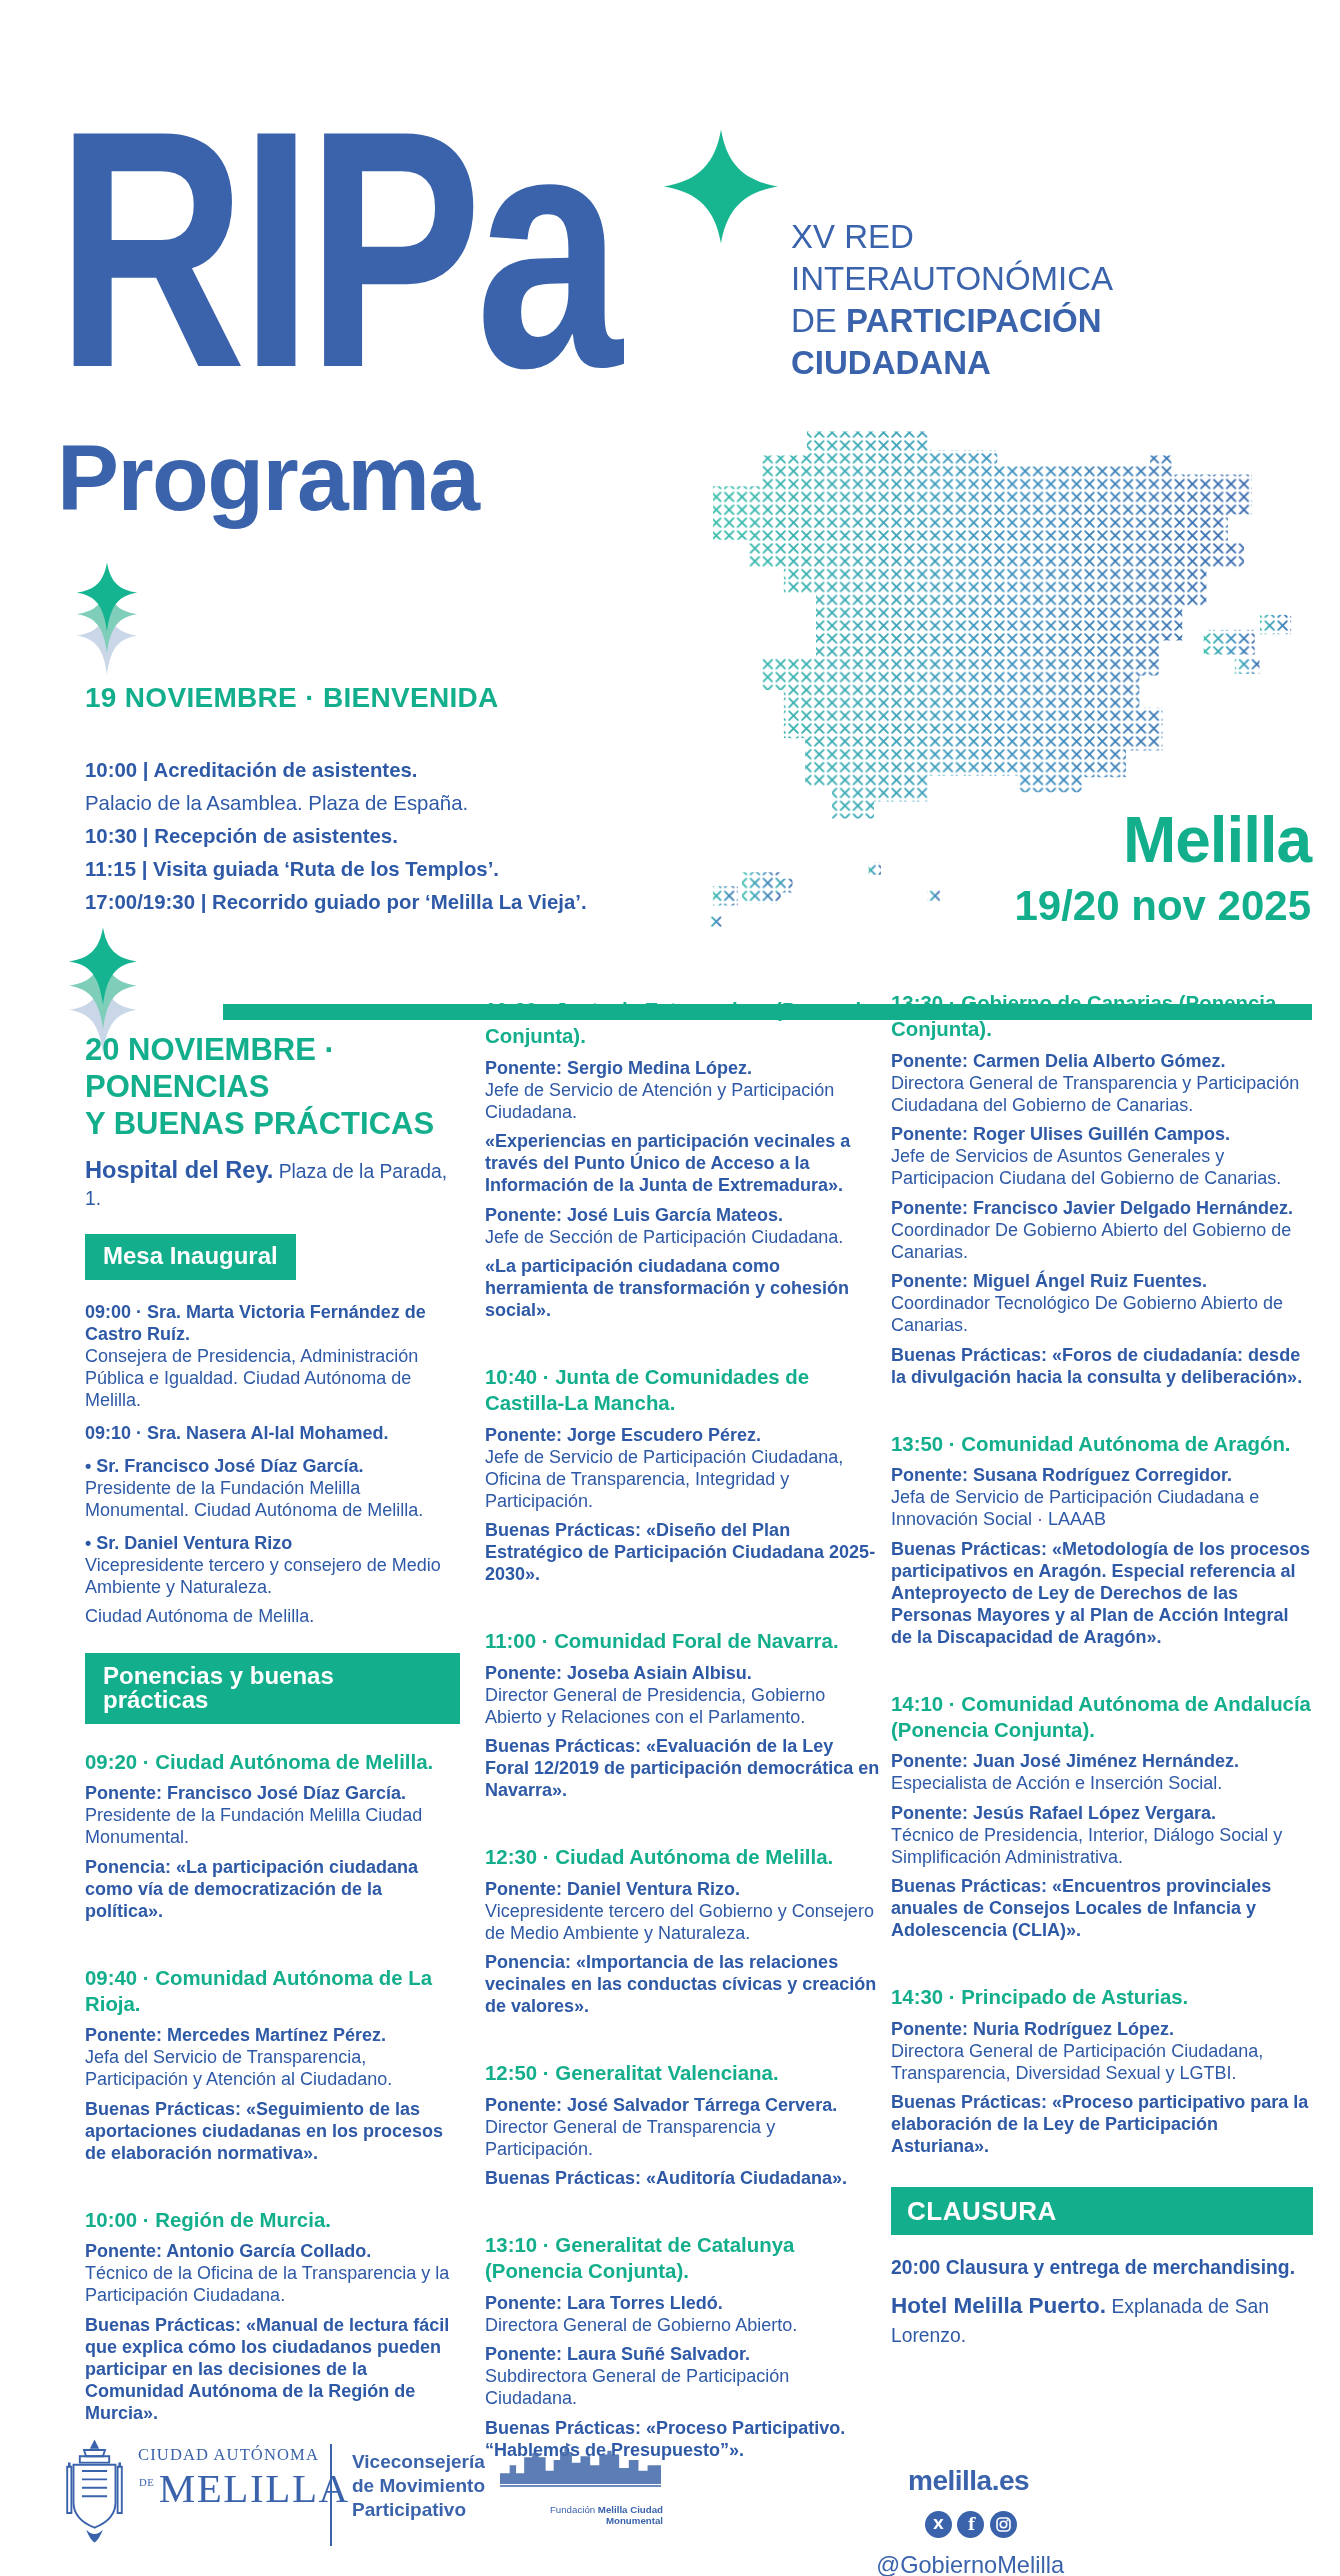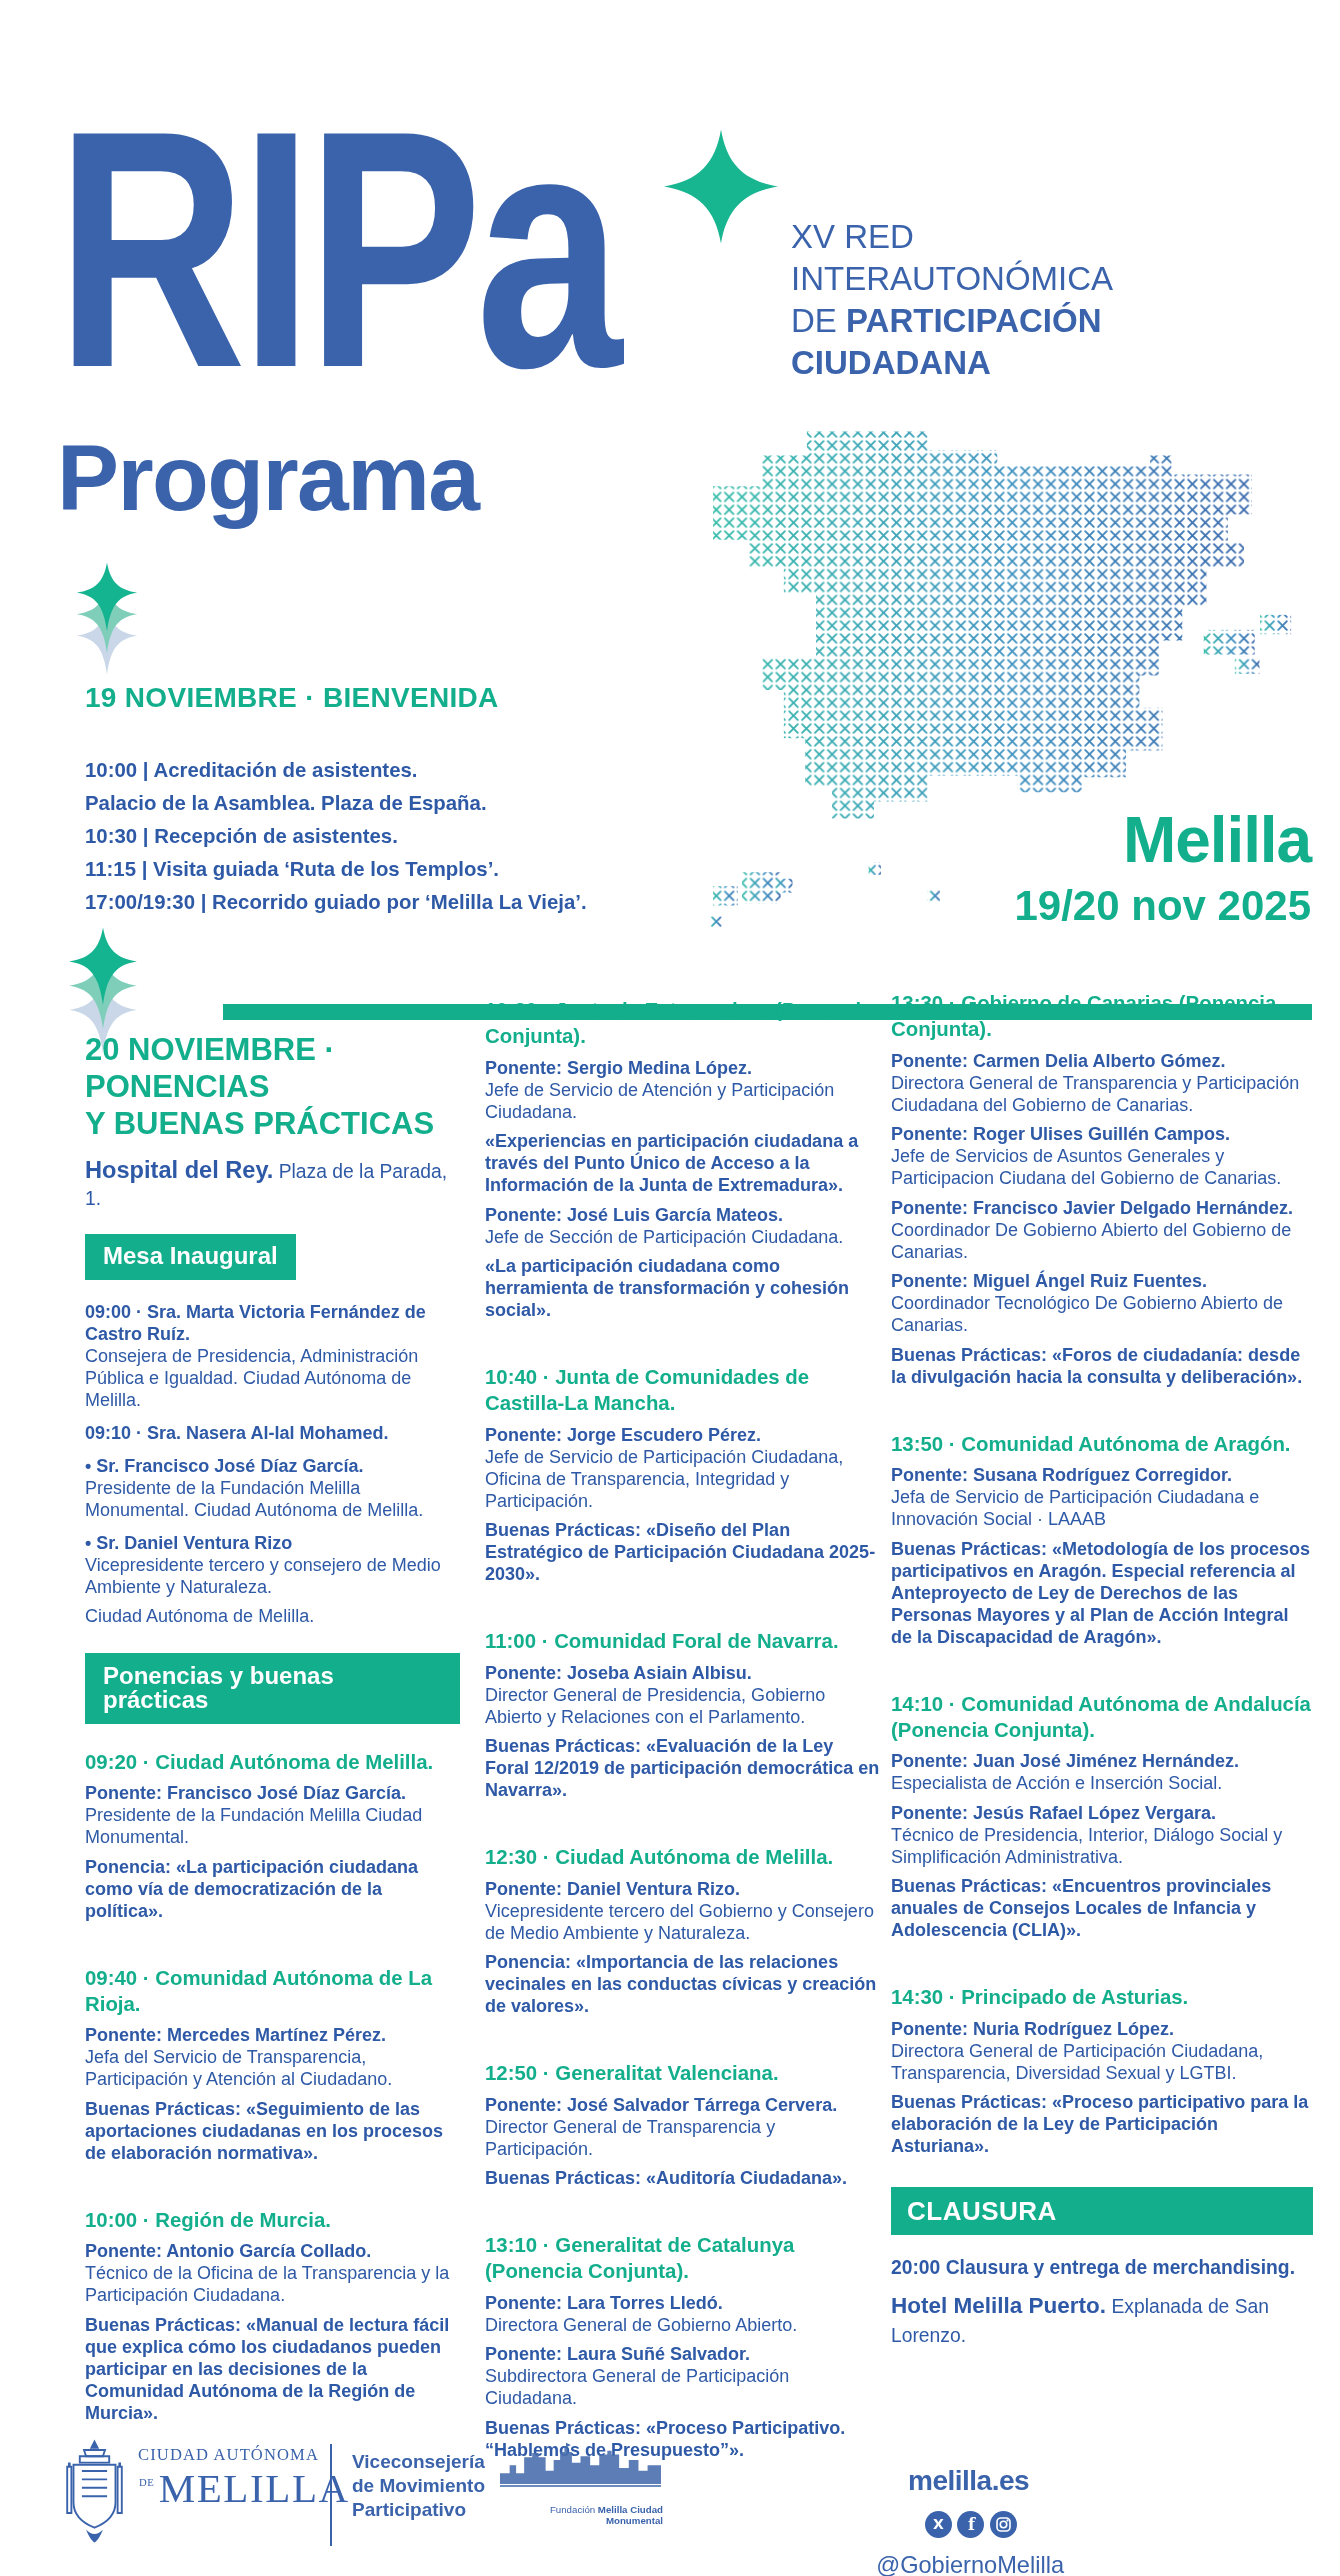--- a/index.html
+++ b/index.html
@@ -46,21 +46,21 @@
   .diamond2{position:absolute;left:57px;top:926px;width:92px;height:129px;}
   .rule{
     position:absolute;left:223px;right:29.5px;top:1004px;height:16px;
     background:var(--teal);
   }
   .day1-title{
     position:absolute;left:85px;top:682px;font-size:28px;font-weight:700;
     color:var(--teal);letter-spacing:0.3px;
   }
   .sched-list{position:absolute;left:85px;top:754px;width:617px;}
-  .sched{font-size:20.4px;line-height:33px;color:var(--blue);font-weight:700;}
+  .sched{font-size:20.4px;line-height:33px;color:var(--blue);font-weight:400;}
   .sched.b{font-weight:700;}
   
   .col{position:absolute;}
   .col1{left:85px;top:1031px;width:375px;}
   .col2{left:485px;top:997px;width:395px;}
   .col3{left:891px;top:990px;width:422px;}
   .day2-title{font-size:31px;line-height:37px;font-weight:700;color:var(--teal);}
   .day2-title span{display:block;}
   .venue{margin-top:15px;font-size:23.6px;font-weight:700;color:var(--blue);}
   .venue .vn{font-weight:400;font-size:19.3px;}
@@ -229,21 +229,21 @@
         </div>
       </div>
   </div>
 
   <div class="col col2">
     <div class="sessions" style="margin-top:0;">
         <div class="session">
           <h4 class="session-title">10:20 · Junta de Extremadura (Ponencia Conjunta).</h4>
           <p class="ln b">Ponente: Sergio Medina López.</p>
           <p class="ln n">Jefe de Servicio de Atención y Participación Ciudadana.</p>
-          <p class="ln b">«Experiencias en participación ciudadana a través del Punto Único de Acceso a la Información de la Junta de Extremadura».</p>
+          <p class="ln b">«Experiencias en participación vecinales a través del Punto Único de Acceso a la Información de la Junta de Extremadura».</p>
           <p class="ln b">Ponente: José Luis García Mateos.</p>
           <p class="ln n">Jefe de Sección de Participación Ciudadana.</p>
           <p class="ln b">«La participación ciudadana como herramienta de transformación y cohesión social».</p>
         </div>
         <div class="session">
           <h4 class="session-title">10:40 · Junta de Comunidades de Castilla-La Mancha.</h4>
           <p class="ln b">Ponente: Jorge Escudero Pérez.</p>
           <p class="ln n">Jefe de Servicio de Participación Ciudadana, Oficina de Transparencia, Integridad y Participación.</p>
           <p class="ln b">Buenas Prácticas: «Diseño del Plan Estratégico de Participación Ciudadana 2025-2030».</p>
         </div>

